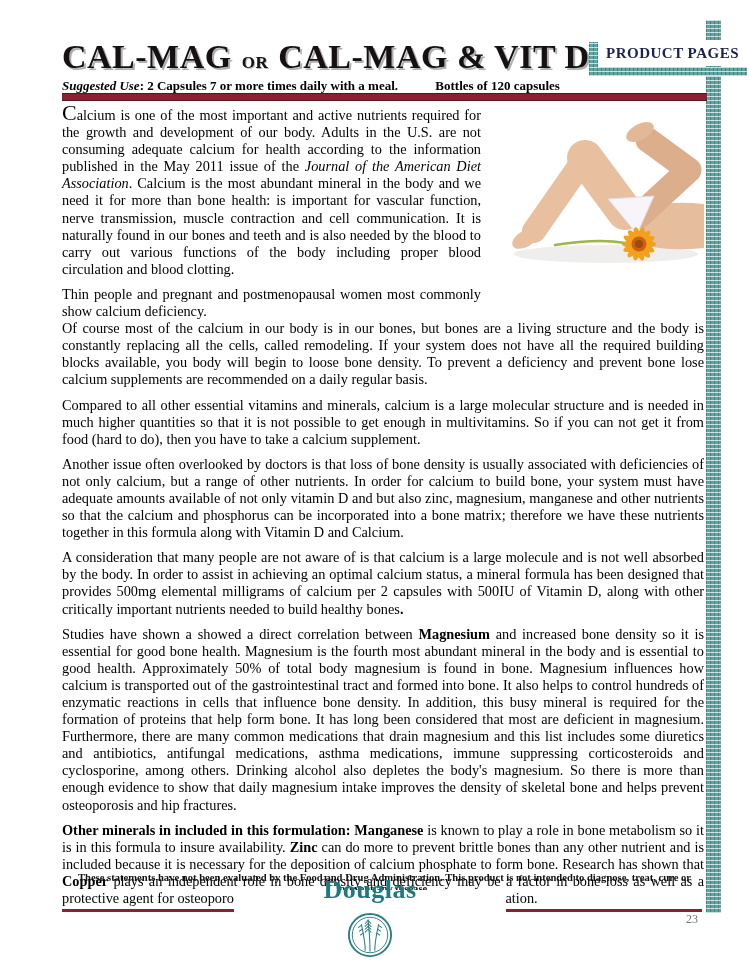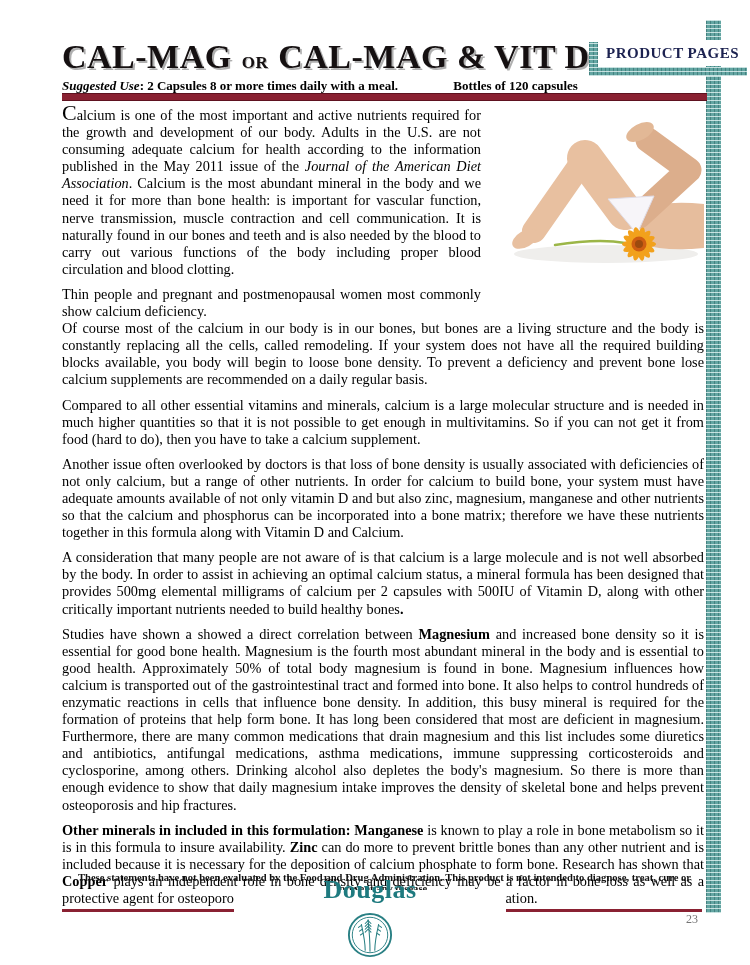--- a/index.html
+++ b/index.html
@@ -31,21 +31,21 @@
   .title-or{font-weight:bold;font-size:17px;letter-spacing:.5px;color:var(--ink);
     text-shadow:1px 1px 0 rgba(110,110,110,.5);padding:0 6px;}
   .pp-box{position:absolute;left:545px;top:40px;width:158px;height:36px;margin-left:44px;}
   .pp-left-bar{position:absolute;left:0;top:2px;width:9px;height:34px;}
   .pp-bottom-bar{position:absolute;left:0;bottom:0;height:9px;width:158px;}
   .pp-label{position:absolute;left:9px;top:0;width:149px;height:26px;background:#fff;
     display:flex;align-items:center;justify-content:center;
     font-weight:bold;font-size:15px;letter-spacing:.5px;color:var(--navy);}
   .use-row{position:absolute;left:62px;top:78px;width:645px;font-size:13px;font-weight:bold;white-space:nowrap;}
   .use-label{font-style:italic;}
-  .bottles{margin-left:52px;text-align:center;}
+  .bottles{margin-left:34px;text-align:center;}
   .header-rule{position:absolute;left:62px;top:93px;width:645px;height:6px;
     background:var(--maroon);border-top:1px solid var(--maroon-dark);border-bottom:1px solid var(--maroon-dark);}
 
   
   .body-text{position:absolute;left:62px;top:106px;width:642px;
     font-size:14.3px;line-height:17.1px;text-align:justify;}
   .para{margin:0 0 8px 0;}
   .seg-b{font-weight:bold;}
   .seg-i{font-style:italic;}
   .seg-dropcap{font-size:22px;line-height:14px;}
@@ -76,21 +76,21 @@
     <span class="title-main">CAL-MAG &amp; VIT D</span>
   </div>
 
   <div class="pp-box">
     <div class="pp-left-bar teal-grid"></div>
     <div class="pp-bottom-bar teal-grid"></div>
     <div class="pp-label">PRODUCT PAGES</div>
   </div>
 
   <div class="use-row">
-    <span class="use-label">Suggested Use</span><span>: 2 Capsules  8 or more times daily with a meal.</span>
+    <span class="use-label">Suggested Use</span><span>: 2 Capsules  7 or more times daily with a meal.</span>
     <span class="bottles">Bottles of 120 capsules</span>
   </div>
 
   <div class="header-rule"></div>
 
   <div class="body-text">
     <div class="figure">
       <svg viewBox="0 0 203 172" width="203" height="172" xmlns="http://www.w3.org/2000/svg">
         <rect x="0" y="0" width="203" height="172" fill="#ffffff"></rect>
         <ellipse cx="105" cy="142" rx="92" ry="9" fill="#efeeec"></ellipse>

